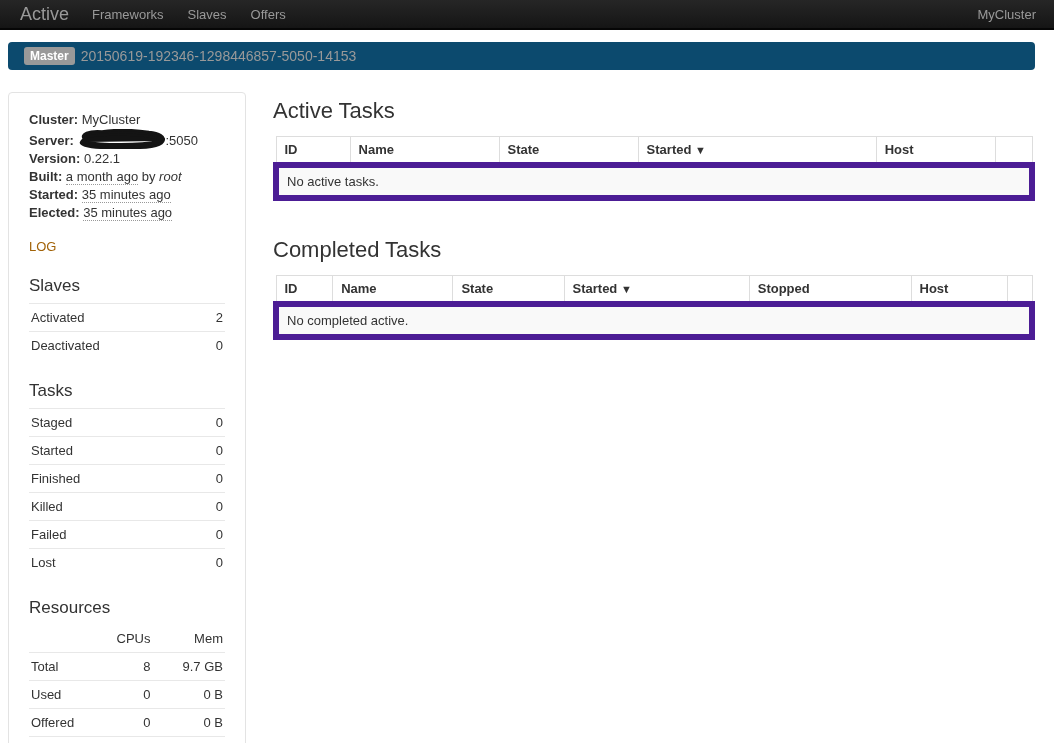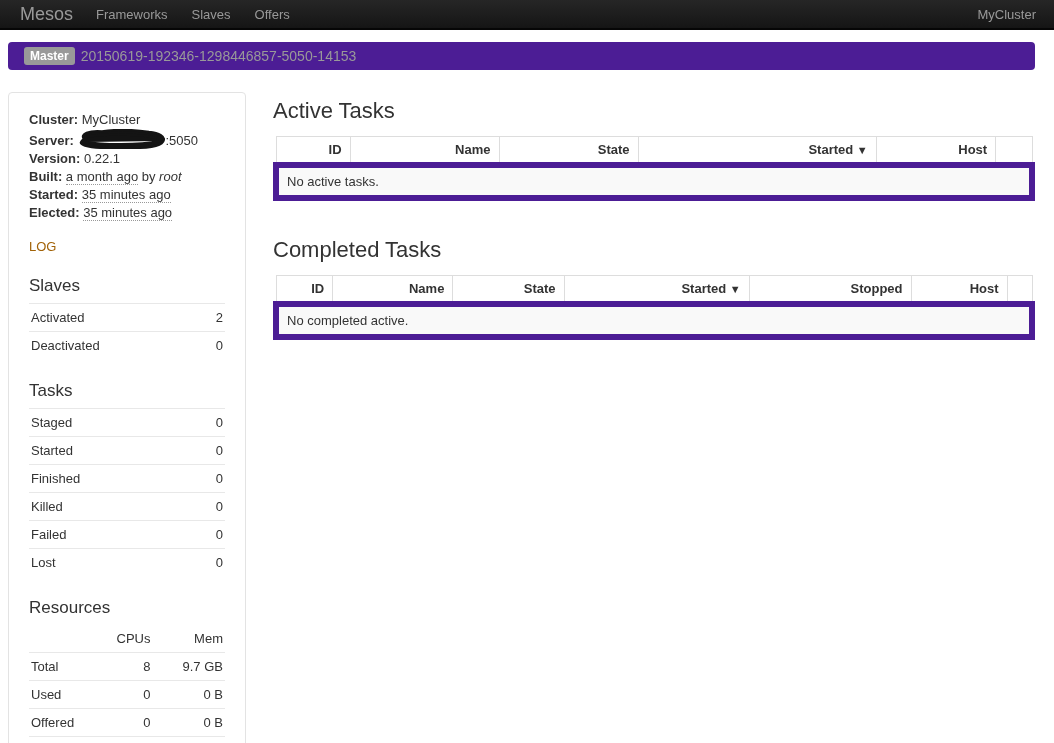--- a/index.html
+++ b/index.html
@@ -35,21 +35,21 @@
     margin-left: auto;
     margin-right: 18px;
     font-size: 13px;
     color: #999;
   }
 
   
   .crumb-bar {
     margin: 12px 19px 0 8px;
     height: 28px;
-    background: #4c1d95;
+    background: #0c4a6e;
     border-radius: 4px;
     display: flex;
     align-items: center;
     padding: 0 16px;
   }
   .badge-master {
     background: #999;
     color: #fff;
     font-weight: bold;
     font-size: 12px;
@@ -117,21 +117,21 @@
   }
   .section-title.second { margin-top: 36px; }
   .task-table {
     width: 100%;
     border-collapse: collapse;
     border: 1px solid #ddd;
     table-layout: fixed;
   }
   .task-table th {
     border: 1px solid #ddd;
-    text-align: right;
+    text-align: left;
     font-weight: bold;
     font-size: 13px;
     padding: 5px 8px;
     color: #333;
     white-space: nowrap;
     overflow: hidden;
   }
   .task-table td.empty-row {
     border: 6px solid #4c1d95;
     background: #f9f9f9;
@@ -154,21 +154,21 @@
   .t-completed col.c2 { width: 14.7%; }
   .t-completed col.c3 { width: 24.5%; }
   .t-completed col.c4 { width: 21.4%; }
   .t-completed col.c5 { width: 12.7%; }
   .t-completed col.c6 { width: 3.3%; }
 </style>
 </head>
 <body>
 
 <nav class="navbar">
-  <span class="brand">Mesos</span>
+  <span class="brand">Active</span>
   <a class="nav-link">Frameworks</a>
   <a class="nav-link">Slaves</a>
   <a class="nav-link">Offers</a>
   <span class="nav-right">MyCluster</span>
 </nav>
 
 <div class="crumb-bar">
   <span class="badge-master">Master</span>
   <span class="crumb-id">20150619-192346-1298446857-5050-14153</span>
 </div>

